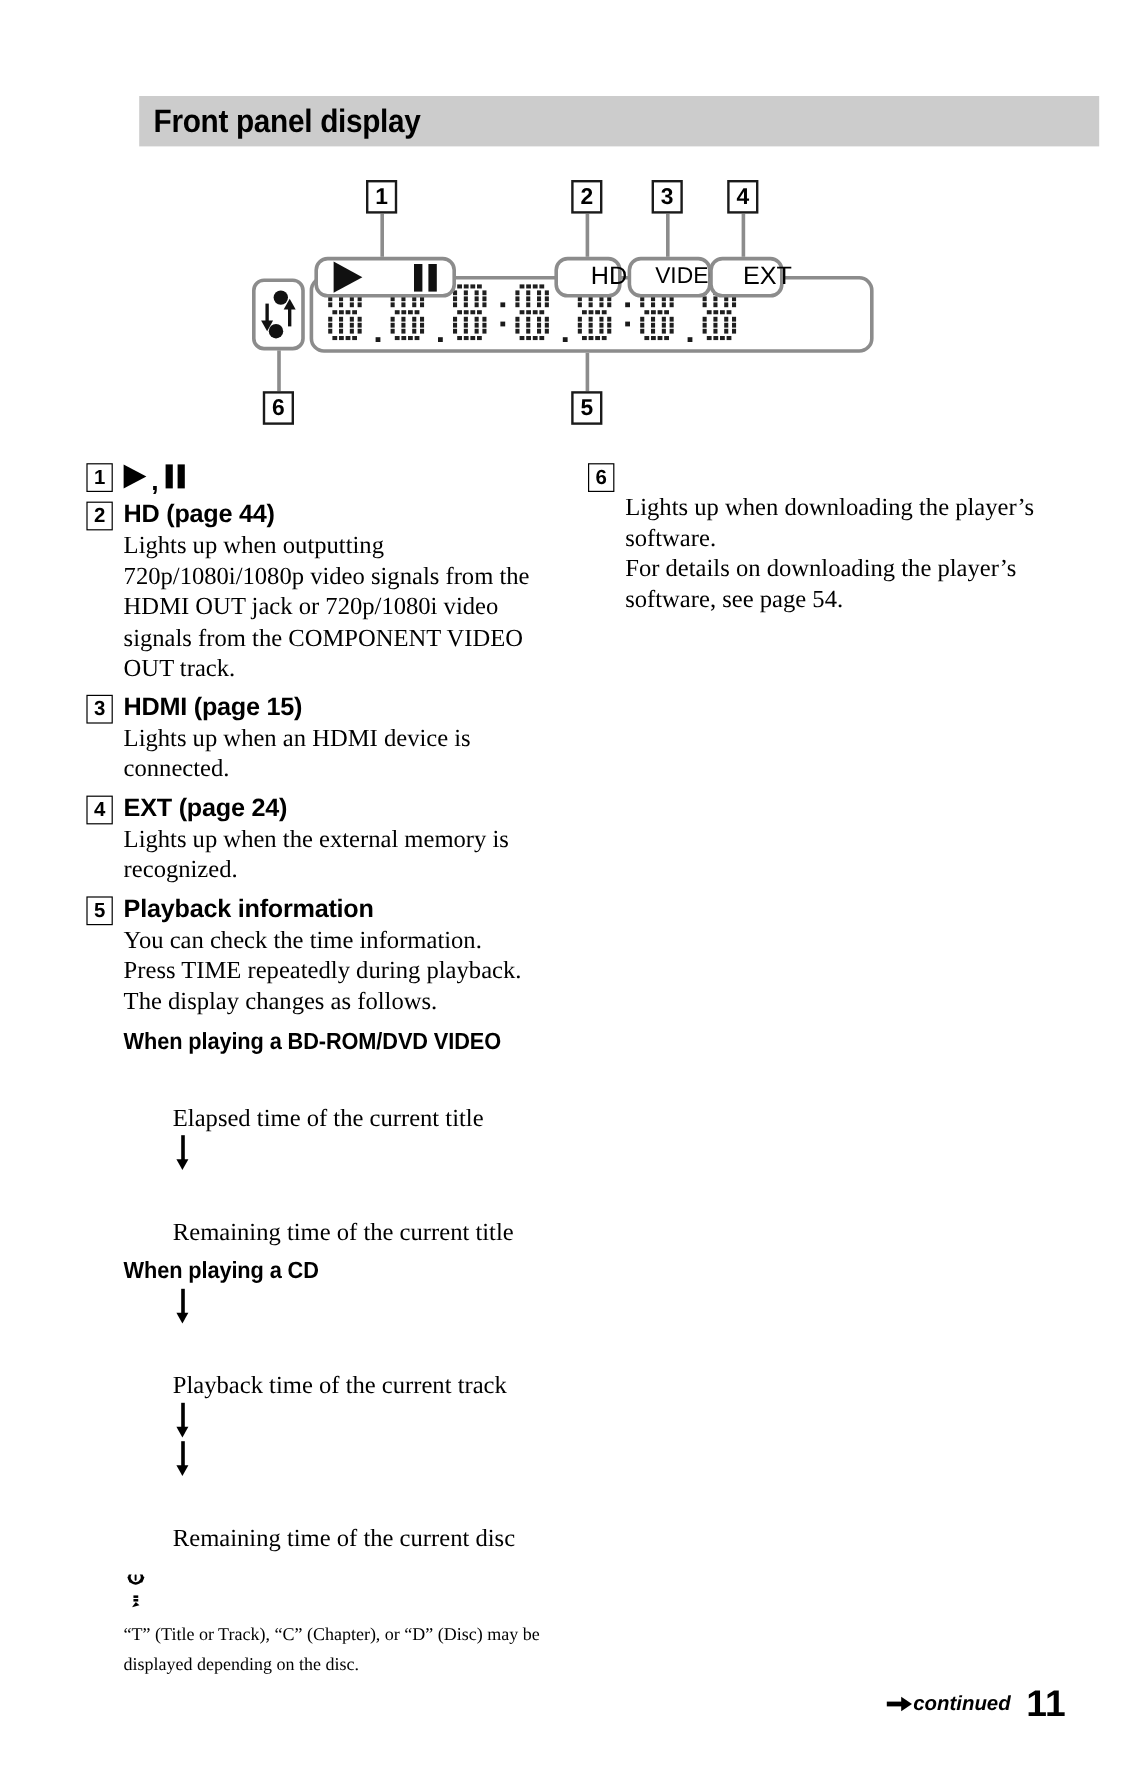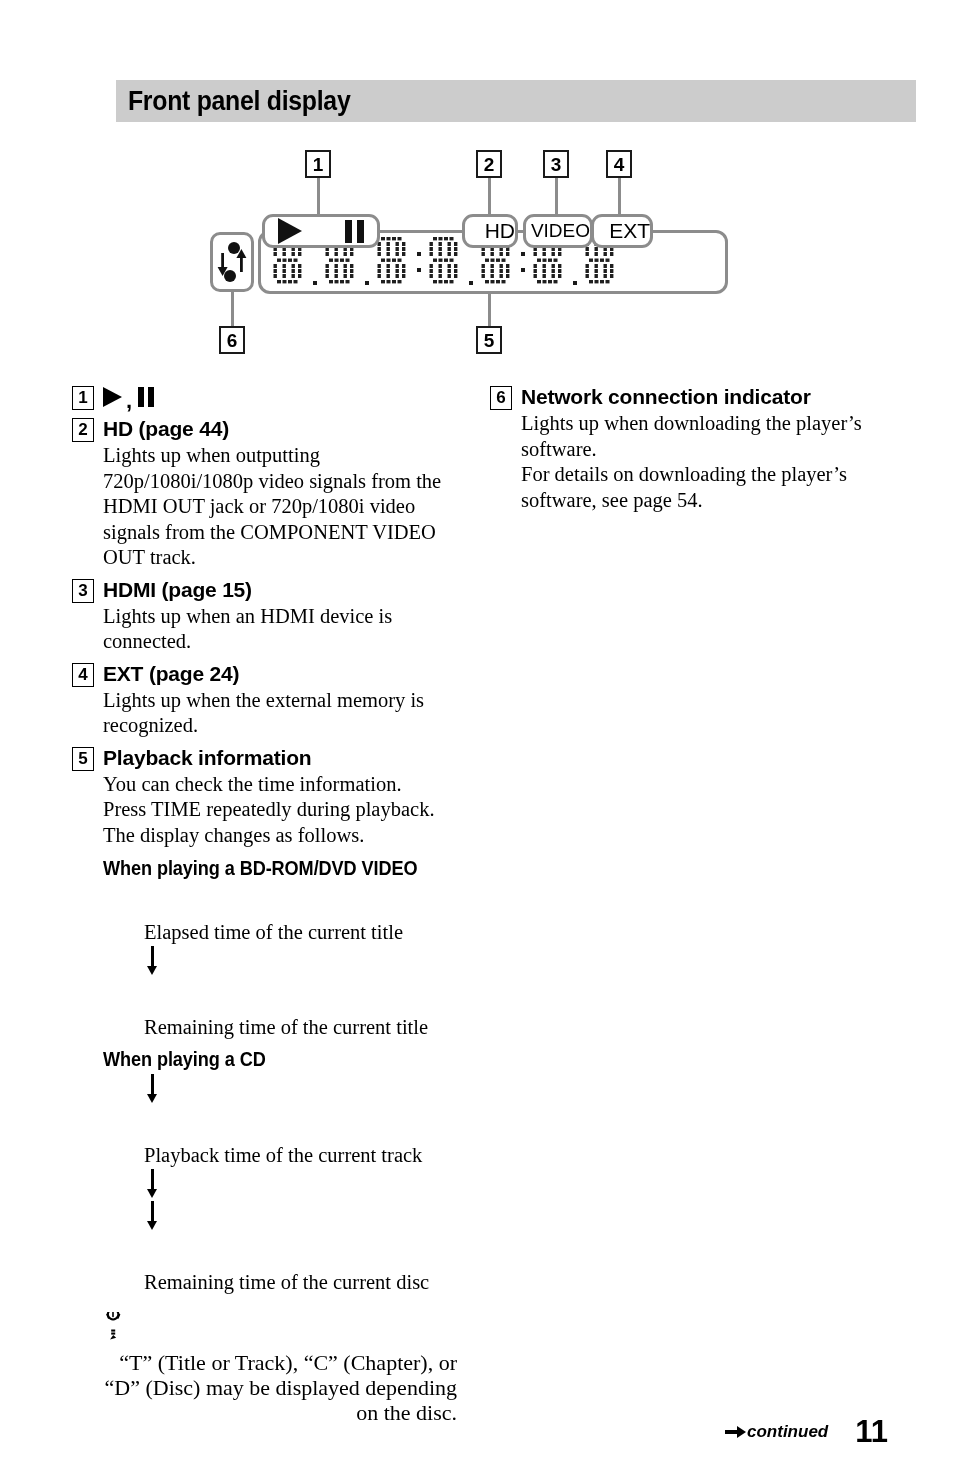--- a/index.html
+++ b/index.html
@@ -70,21 +70,21 @@
 
   
   .pill {
     position: absolute;
     border: 3px solid #8c8c8c;
     border-radius: 11px;
     background: #ffffff;
     box-sizing: border-box;
     display: flex;
     align-items: center;
-    justify-content: flex-end;
+    justify-content: center;
     z-index: 3;
     font-family: "Liberation Sans", sans-serif;
     font-size: 21px;
     letter-spacing: 0px;
     color: #000;
     padding-left: 35px;
   }
   .pill.small-text { font-size: 19px; }
 
   .play-tri {
@@ -238,30 +238,30 @@
   .flowarrow .head {
     position: absolute; left: 1px; top: 20px;
     width: 0; height: 0;
     border-left: 5px solid transparent;
     border-right: 5px solid transparent;
     border-top: 9px solid #000;
   }
 
   .tip { margin-top: 18px; margin-left: 31px; }
   .tip-icon { width: 26px; height: 30px; margin-bottom: 2px; }
-  .tip-body { font-size: 22px; line-height: 25px; text-align: right; }
+  .tip-body { font-size: 15px; line-height: 25px; }
 
   
   .footer {
     position: absolute;
     right: 66px;
-    bottom: 36px;
+    bottom: 48px;
     display: flex;
     align-items: center;
-    gap: 27px;
+    gap: 13px;
   }
   .footer .cont {
     display: flex;
     align-items: center;
     gap: 1px;
     font-family: "Liberation Sans", sans-serif;
     font-style: italic;
     font-weight: bold;
     font-size: 17px;
   }
@@ -918,21 +918,20 @@
       <path d="M10.2,23 l-3.2,4.4 l6.2,-1.6 z" fill="#000"></path>
     </svg>
     <div class="tip-body">“T” (Title or Track), “C” (Chapter), or “D” (Disc) may be displayed depending on the disc.</div>
   </div>
 </div>
 
 <div class="col col-right">
   <div class="entry">
     <div class="entry-head">
       <div class="num-box">6</div>
-      <div class="entry-title">Network connection indicator</div>
     </div>
     <div class="entry-body">Lights up when downloading the player’s software.</div>
     <div class="entry-body">For details on downloading the player’s software, see page 54.</div>
   </div>
 </div>
 
 <div class="footer">
   <div class="cont">
     <span class="arrow-r">
         <span class="stem"></span>

